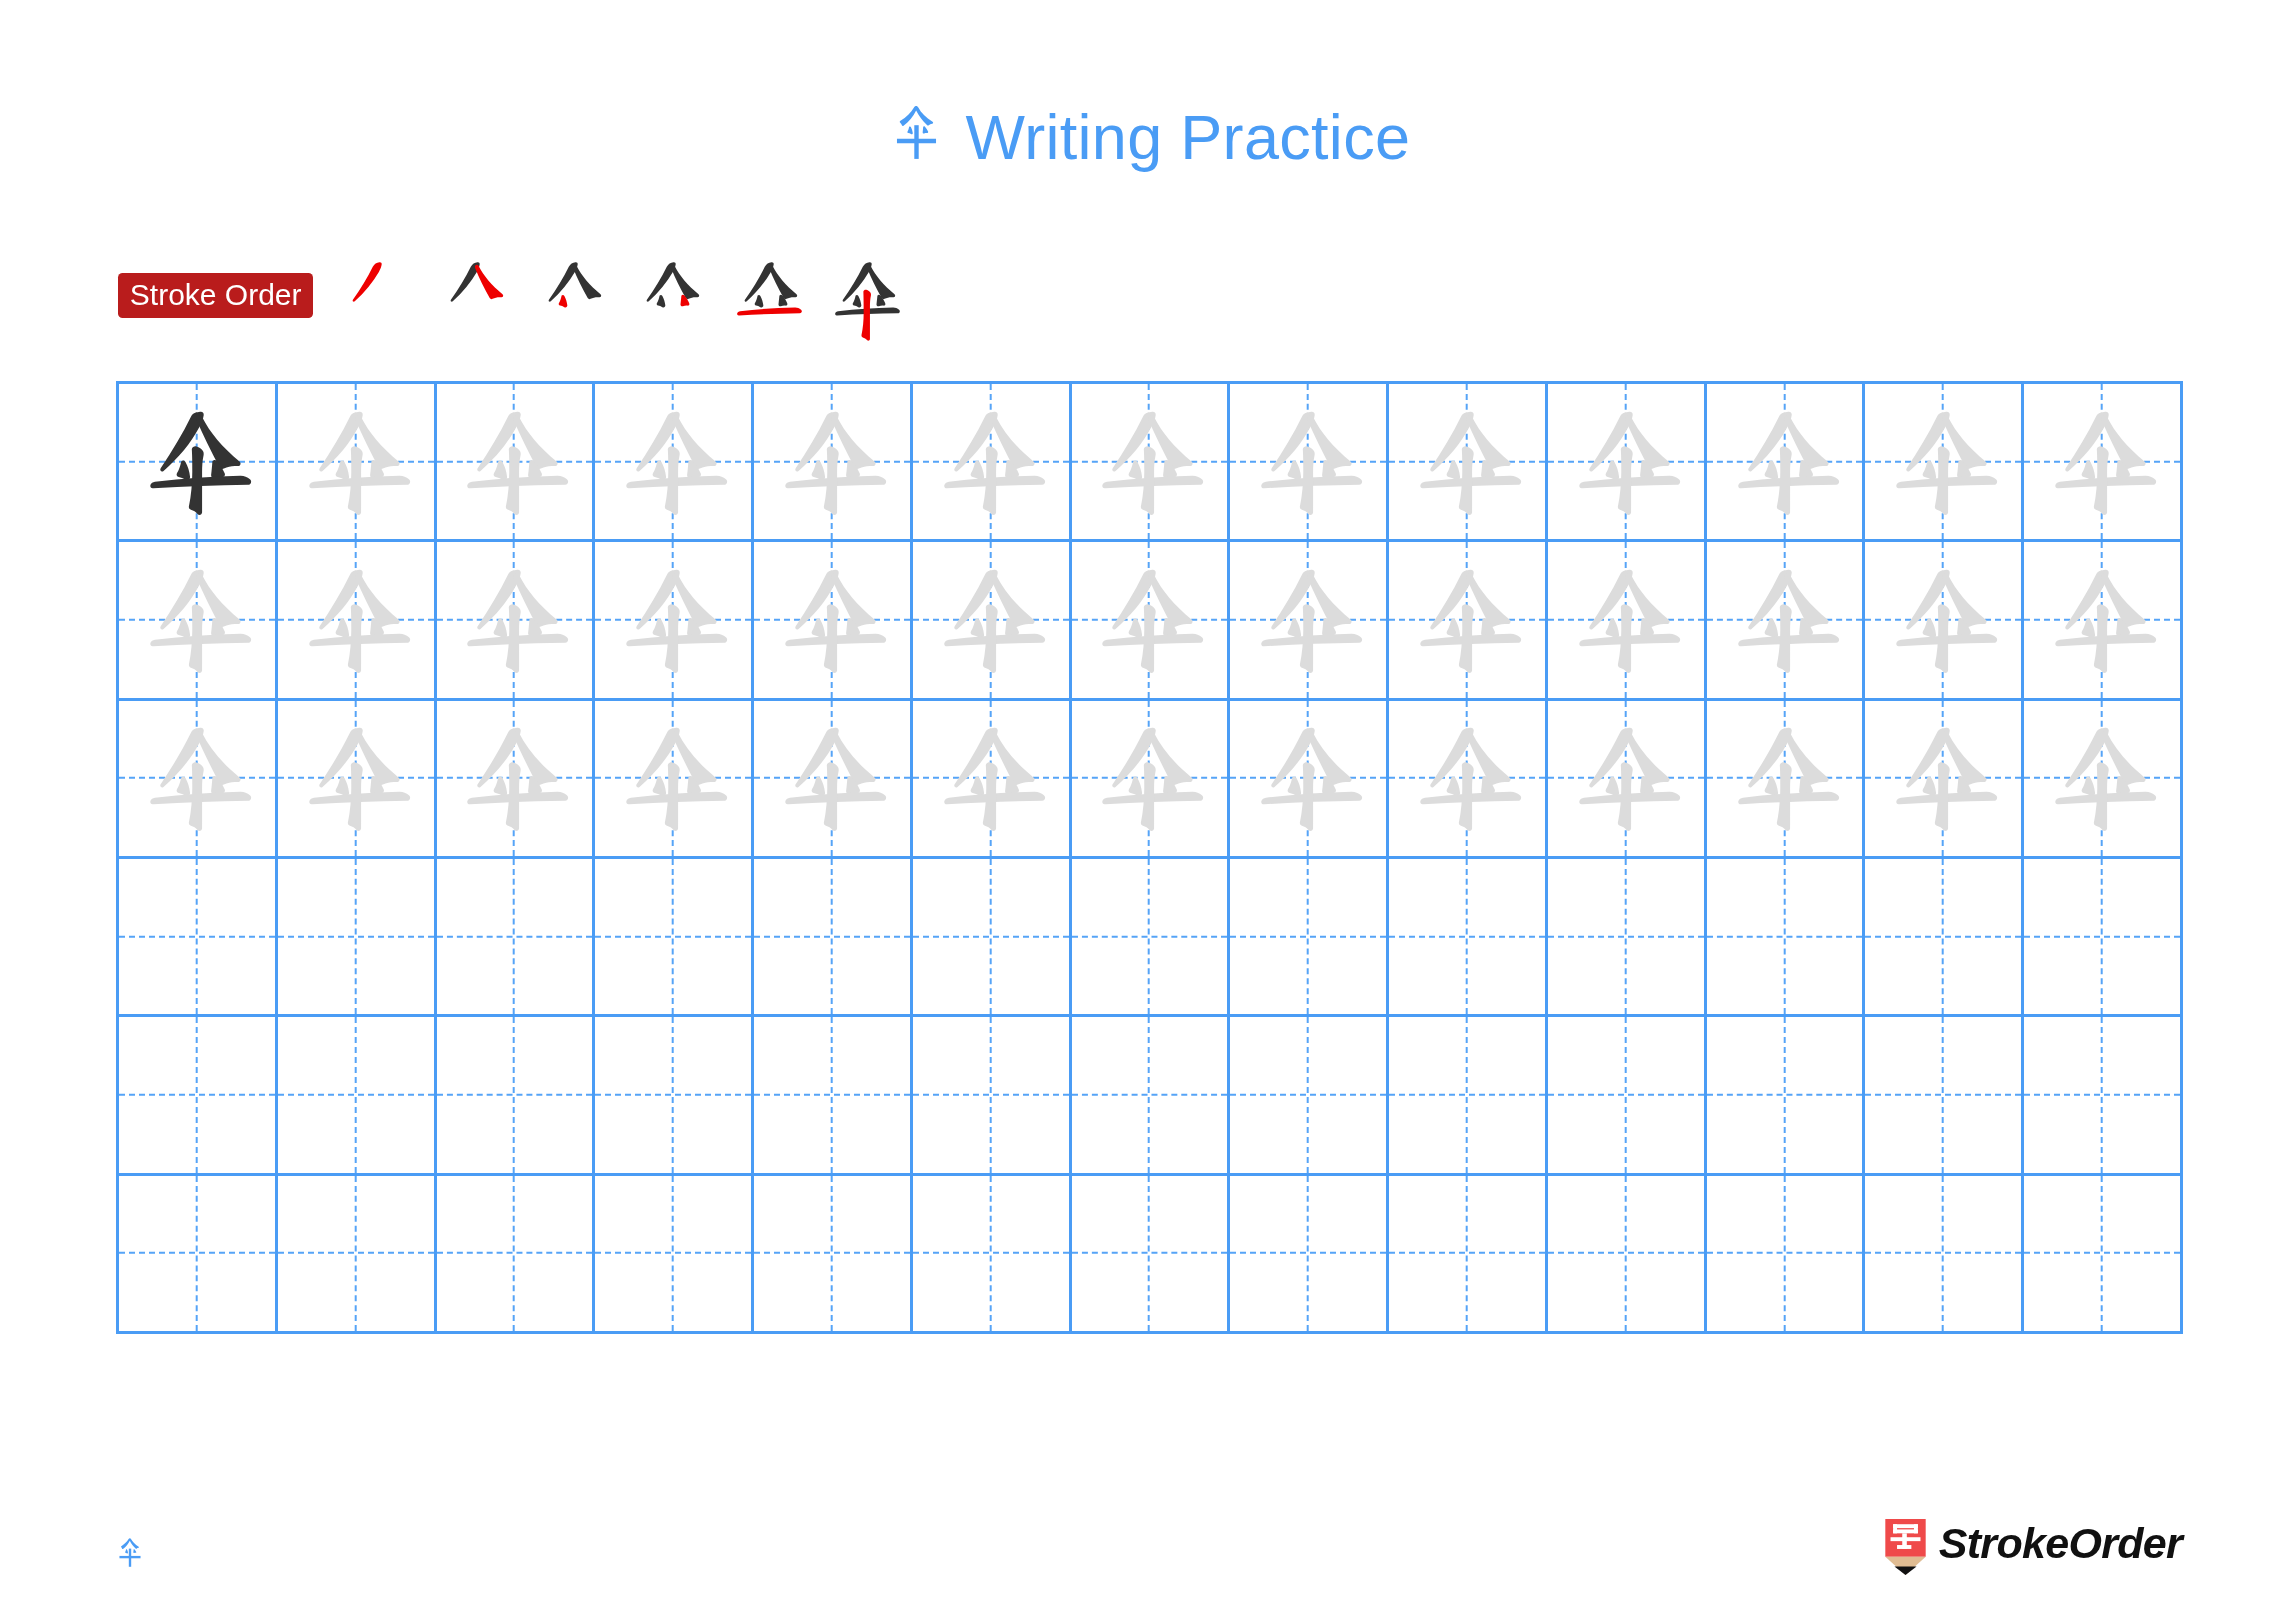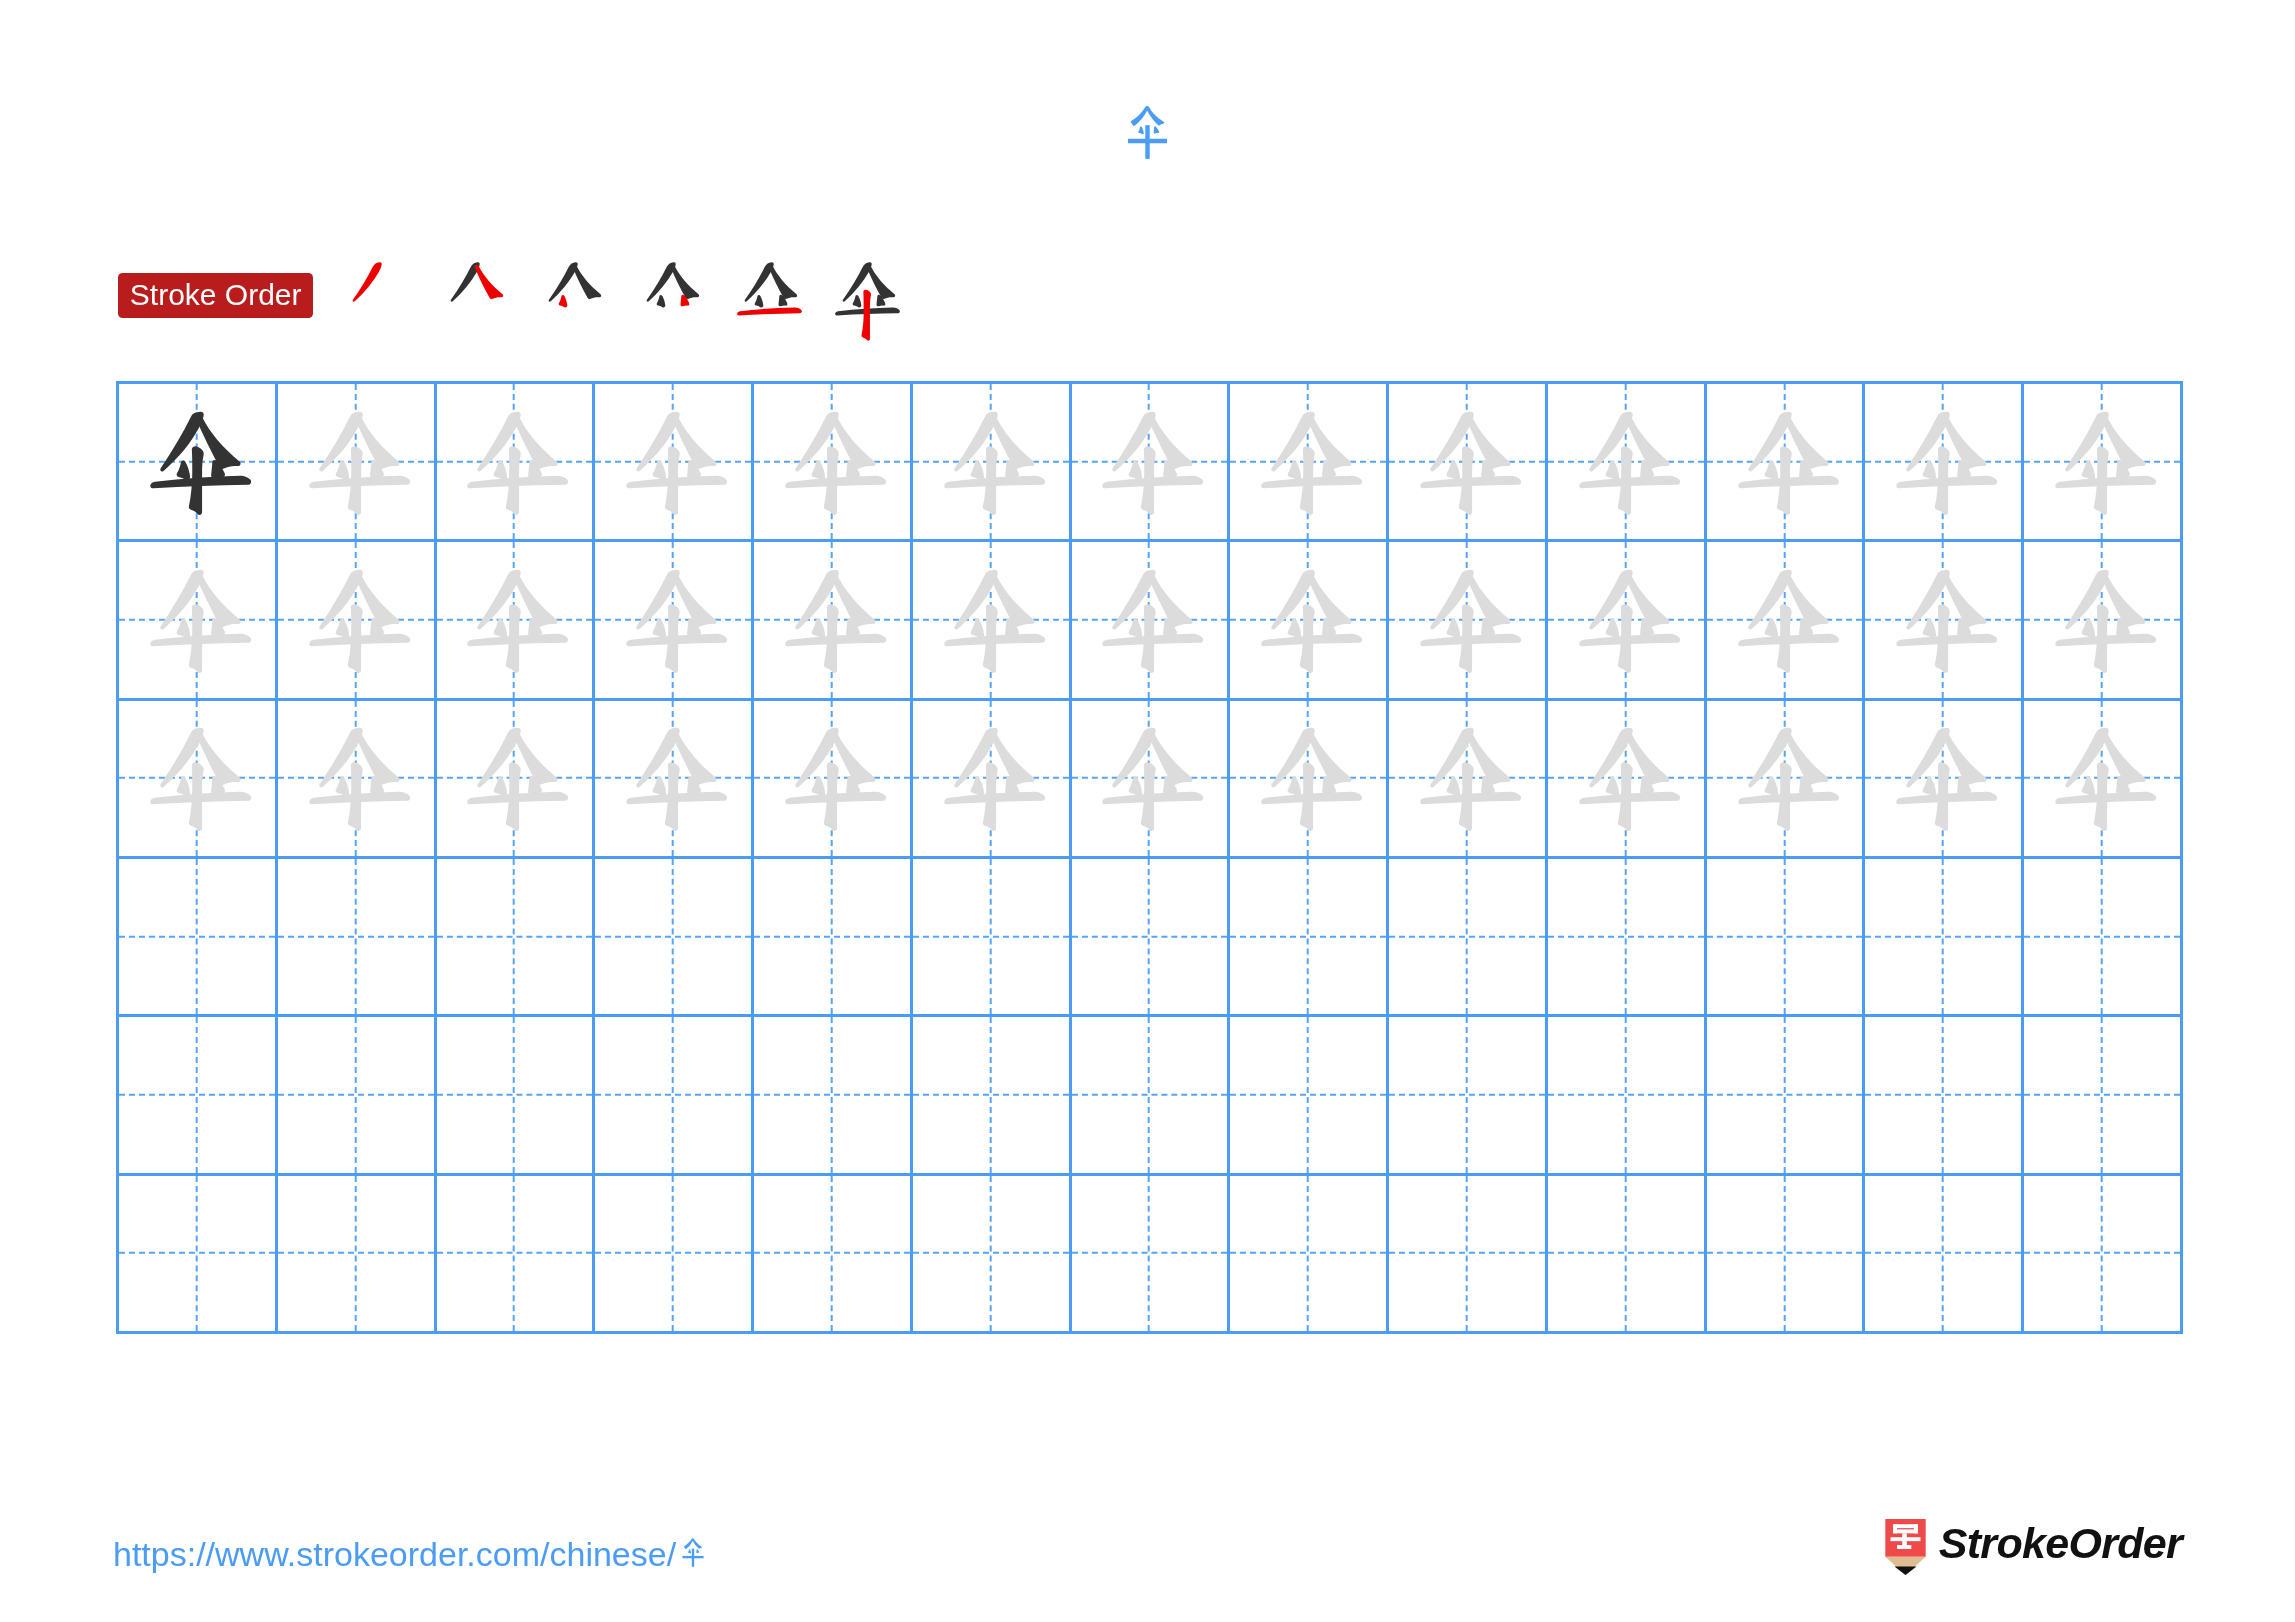--- a/index.html
+++ b/index.html
@@ -174,21 +174,21 @@
   <span class="title-char">
     <svg viewBox="0 0 100 100" width="63" height="63" aria-hidden="true">
       <g fill="#4a9cf5">
         <path d="M49.5 9.5c1.6 0 2.6 1.1 3.4 2.6 4.4 8.4 12 16.3 22.6 22.4 1.5 .9 1.1 2.8-.7 3.2-2.1 .5-3.9 1.3-5.3 2.4-1 .8-2 .6-2.9-.3-7-6.9-12.7-14.6-17.2-23.2-4.3 9.3-11.3 17.8-20 24.4-1 .8-2.3 .4-2.6-.9-.4-1.7-1.3-3-2.6-4.1-1.2-1-1-2.3 .3-3.1C33.9 27.4 41.2 19.7 46 11.9c.9-1.6 2-2.4 3.5-2.4z"></path>
         <path d="M38.4 42.5c.8-.9 2.1-.8 2.7 .3 1.6 2.9 2.6 6.1 3 9.5 .2 1.6-1.5 2.6-2.9 1.8-1.5-.9-2.9-1.4-4.3-1.6-1.3-.2-1.8-1.4-1.1-2.5 1.1-1.9 1.9-4.4 2.6-7.5z"></path>
         <path d="M60.6 42.6c.6-1.1 2-1.2 2.8-.3 2 2.3 3.7 4.9 5 7.8 .6 1.3-.3 2.5-1.7 2.4-1.6-.1-3.1 .1-4.5 .6-1.4 .5-2.6-.6-2.4-2 .3-2.5 .6-5.3 .8-8.5z"></path>
         <path d="M46.5 40h7v53.5h-7z"></path>
         <path d="M19 61.5h62v7H19z"></path>
       </g>
     </svg>
-  </span>
+  </span><span> Writing Practice</span>
 </div>
 
 <div id="stroke-order-row">
 
   <div id="stroke-order-badge">Stroke Order</div>
 
   <div class="stroke-step">
     <svg viewBox="0 0 100 100" aria-hidden="true">
       <path fill="#ee0000" d="M52.5 14.5c1.4-.3 2.5 .7 2.3 2.1-.3 2.4-1.3 5-2.9 7.8C45.6 35.2 37.4 45.3 27.3 54.4c-1.2 1.1-2.8-.4-1.9-1.7C33.1 42 40 30.8 45.7 19.2c1.6-3.1 3.8-4.2 6.8-4.7z"></path>
     </svg>
@@ -751,21 +751,21 @@
   <div class="grid-cell"></div>
   <div class="grid-cell"></div>
   <div class="grid-cell"></div>
   <div class="grid-cell"></div>
   <div class="grid-cell"></div>
   <div class="grid-cell"></div>
   <div class="grid-cell"></div>
 
 </div>
 
-<div id="footer-url"><span>https://www.strokeorder.com/chinese/</span><span class="url-char"><svg viewBox="0 0 100 100" width="34" height="34" aria-hidden="true">
+<div id="footer-url"><span class="url-char"><svg viewBox="0 0 100 100" width="34" height="34" aria-hidden="true">
         <g fill="#4a9cf5">
           <path d="M49.5 9.5c1.6 0 2.6 1.1 3.4 2.6 4.4 8.4 12 16.3 22.6 22.4 1.5 .9 1.1 2.8-.7 3.2-2.1 .5-3.9 1.3-5.3 2.4-1 .8-2 .6-2.9-.3-7-6.9-12.7-14.6-17.2-23.2-4.3 9.3-11.3 17.8-20 24.4-1 .8-2.3 .4-2.6-.9-.4-1.7-1.3-3-2.6-4.1-1.2-1-1-2.3 .3-3.1C33.9 27.4 41.2 19.7 46 11.9c.9-1.6 2-2.4 3.5-2.4z"></path>
           <path d="M38.4 42.5c.8-.9 2.1-.8 2.7 .3 1.6 2.9 2.6 6.1 3 9.5 .2 1.6-1.5 2.6-2.9 1.8-1.5-.9-2.9-1.4-4.3-1.6-1.3-.2-1.8-1.4-1.1-2.5 1.1-1.9 1.9-4.4 2.6-7.5z"></path>
           <path d="M60.6 42.6c.6-1.1 2-1.2 2.8-.3 2 2.3 3.7 4.9 5 7.8 .6 1.3-.3 2.5-1.7 2.4-1.6-.1-3.1 .1-4.5 .6-1.4 .5-2.6-.6-2.4-2 .3-2.5 .6-5.3 .8-8.5z"></path>
           <path d="M46.5 40h7v53.5h-7z"></path>
           <path d="M19 61.5h62v7H19z"></path>
         </g>
       </svg></span></div>
 
 <div id="brand-logo">

